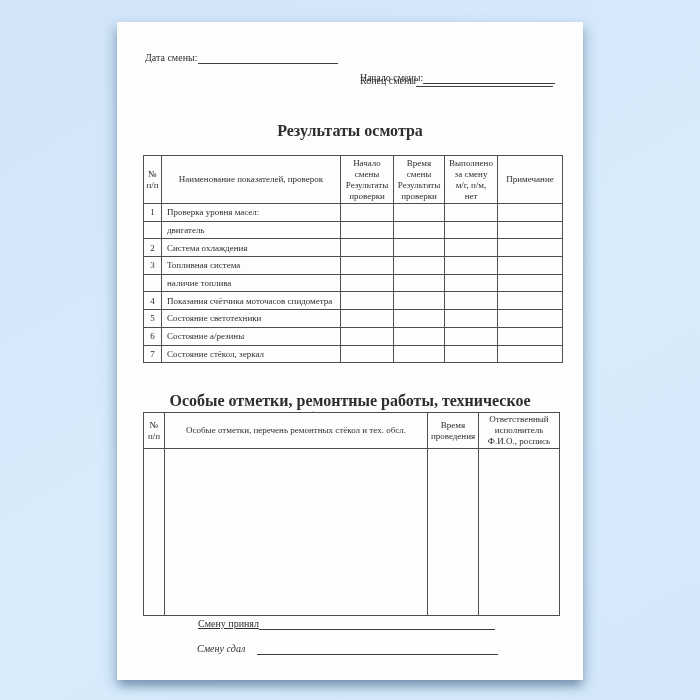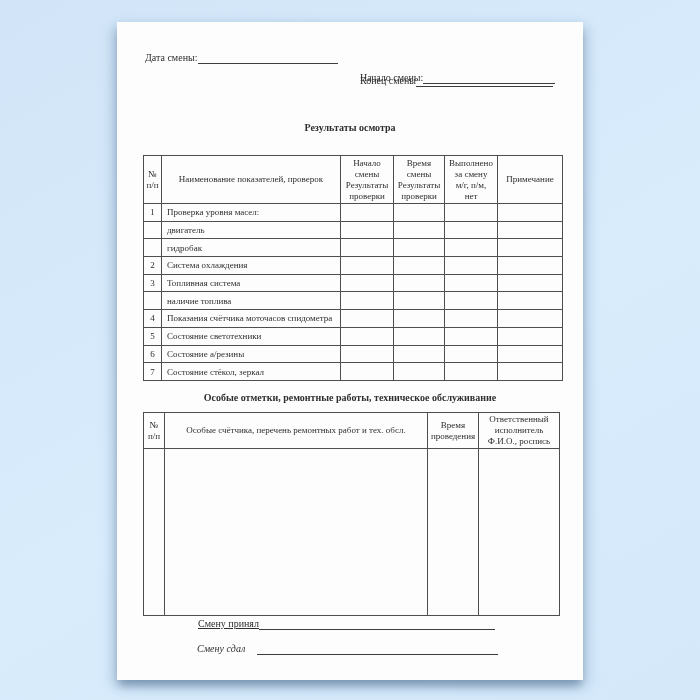--- a/index.html
+++ b/index.html
@@ -17,21 +17,21 @@
     position:absolute; left:117px; top:22px; width:466px; height:658px;
     background:#fdfdfe;
     box-shadow:0 7px 9px -2px rgba(98,128,160,0.70),
                -5px 5px 12px rgba(130,155,185,0.35),
                 5px 5px 12px rgba(130,155,185,0.30);
   }
   .frow { position:absolute; display:flex; align-items:flex-end; height:13px; font-size:10px; }
   .frow .lbl { white-space:nowrap; line-height:12px; }
   .frow .blank { flex:1; height:100%; border-bottom:1px solid #3d3d3d; }
   .frow .gap { margin-left:12px; }
-  .doc-title { position:absolute; left:0; width:100%; text-align:center; font-weight:bold; font-size:10px; }
+  .doc-title { position:absolute; left:0; width:100%; text-align:center; font-weight:bold; font-size:16px; }
   table { position:absolute; border-collapse:collapse; table-layout:fixed; background:#fdfdfe; }
   th, td { border:1px solid #4e4e4e; font-weight:normal; }
   th { font-size:9px; line-height:11px; vertical-align:middle; white-space:pre-line; padding:1px 1px; }
   td { font-size:9px; vertical-align:middle; }
   .tbl1 { left:26px; top:133px; width:419px; }
   .tbl1 .hrow { height:48px; }
   .tbl1 .drow { height:17.7px; }
   .tbl2 { left:26px; top:390px; width:416px; }
   .tbl2 .hrow { height:35px; }
   .tbl2 .brow { height:167px; }
@@ -97,28 +97,20 @@
       </tr>
       <tr class="drow">
         <td class="cnum"></td>
         <td class="cname">двигатель</td>
         <td></td>
         <td></td>
         <td></td>
         <td></td>
       </tr>
       <tr class="drow">
-        <td class="cnum"></td>
-        <td class="cname">гидробак</td>
-        <td></td>
-        <td></td>
-        <td></td>
-        <td></td>
-      </tr>
-      <tr class="drow">
         <td class="cnum">2</td>
         <td class="cname">Система охлаждения</td>
         <td></td>
         <td></td>
         <td></td>
         <td></td>
       </tr>
       <tr class="drow">
         <td class="cnum">3</td>
         <td class="cname">Топливная система</td>
@@ -176,21 +168,21 @@
       <colgroup>
         <col style="width:21px;">
           <col style="width:263px;">
           <col style="width:51px;">
           <col style="width:81px;">
       </colgroup>
       <tbody>
           <tr class="hrow">
         <th>№
 п/п</th>
-        <th>Особые счётчика, перечень ремонтных работ и тех. обсл.</th>
+        <th>Особые отметки, перечень ремонтных стёкол и тех. обсл.</th>
         <th>Время
 проведения</th>
         <th>Ответственный
 исполнитель
 Ф.И.О., роспись</th>
       </tr>
       <tr class="brow">
         <td></td>
         <td></td>
         <td></td>

